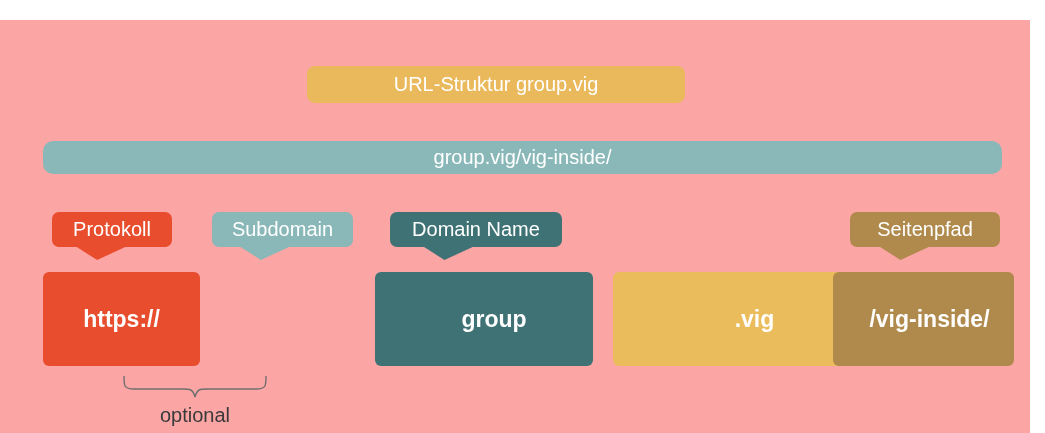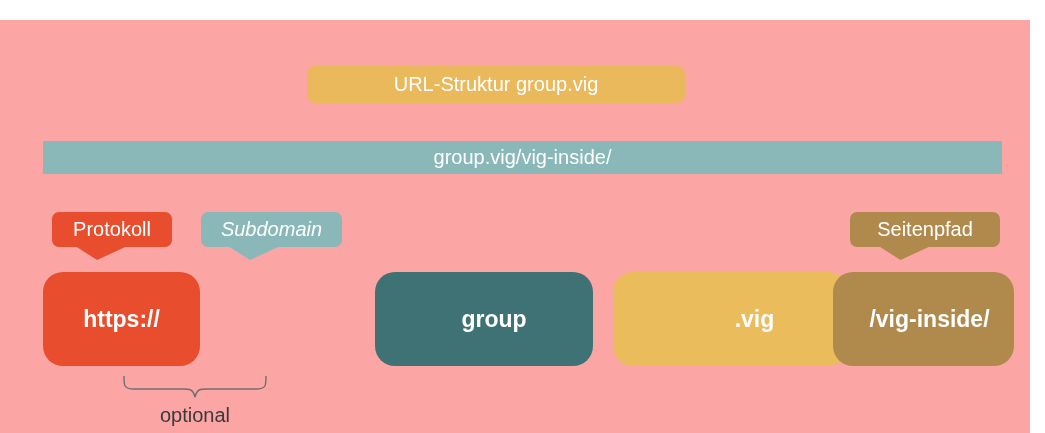--- a/index.html
+++ b/index.html
@@ -17,47 +17,47 @@
     left: 307px; top: 46px;
     width: 378px; height: 37px;
     border-radius: 8px;
     display: flex; align-items: center; justify-content: center;
     color: #ffffff; font-size: 20px; font-weight: 400;
   }
   .url-bar {
     position: absolute;
     left: 43px; top: 121px;
     width: 959px; height: 33px;
-    border-radius: 1px;
+    border-radius: 10px;
     display: flex; align-items: center; justify-content: center;
     color: #ffffff; font-size: 20px; font-weight: 400;
   }
   .tag {
     position: absolute;
     top: 192px; height: 35px;
     border-radius: 7px;
     display: flex; align-items: center; justify-content: center;
     color: #ffffff; font-size: 20px; font-weight: 400;
   }
   .tag .tail {
     position: absolute;
     top: 33px; left: 18%;
     width: 56px; height: 15px;
     background: inherit;
     clip-path: polygon(0 0, 100% 0, 42% 100%);
   }
   .value-box {
     position: absolute;
     top: 252px; height: 94px;
-    border-radius: 20px;
+    border-radius: 6px;
     display: flex; align-items: center; justify-content: center;
     color: #ffffff; font-size: 23px; font-weight: 600;
   }
   .tag-0 { left: 52px;  width: 120px; }
-  .tag-1 { left: 201px; width: 141px; font-style: italic; }
+  .tag-1 { left: 212px; width: 141px; }
   .tag-2 { left: 390px; width: 172px; }
   .tag-3 { left: 604px; width: 190px; }
   .tag-4 { left: 850px; width: 150px; align-items: center; }
   .box-0 { left: 43px;  width: 157px; }
   .box-1 { left: 230px; width: 105px; }
   .box-2 { left: 375px; width: 198px; padding-left: 20px; }
   .box-3 { left: 613px; width: 187px; padding-left: 48px; }
   .box-4 { left: 833px; width: 169px; padding-left: 12px; }
   .brace {
     position: absolute;
@@ -83,20 +83,24 @@
   <div class="url-bar" style="background-color: rgb(138, 184, 184);">group.vig/vig-inside/</div>
 
   <div class="tag tag-0" style="background-color: rgb(232, 77, 45);">
     <span>Protokoll</span>
     <span class="tail"></span>
   </div>
   <div class="tag tag-1" style="background-color: rgb(138, 184, 184);">
     <span>Subdomain</span>
     <span class="tail"></span>
   </div>
+  <div class="tag tag-2" style="background-color: rgb(63, 114, 117);">
+    <span>Domain Name</span>
+    <span class="tail"></span>
+  </div>
   <div class="tag tag-4" style="background-color: rgb(176, 138, 76);">
     <span>Seitenpfad</span>
     <span class="tail"></span>
   </div>
 
   <div class="value-box box-0" style="background-color: rgb(232, 77, 45);">https://</div>
   <div class="value-box box-2" style="background-color: rgb(63, 114, 117);">group</div>
   <div class="value-box box-3" style="background-color: rgb(235, 188, 92);">.vig</div>
   <div class="value-box box-4" style="background-color: rgb(176, 138, 76);">/vig-inside/</div>
 

